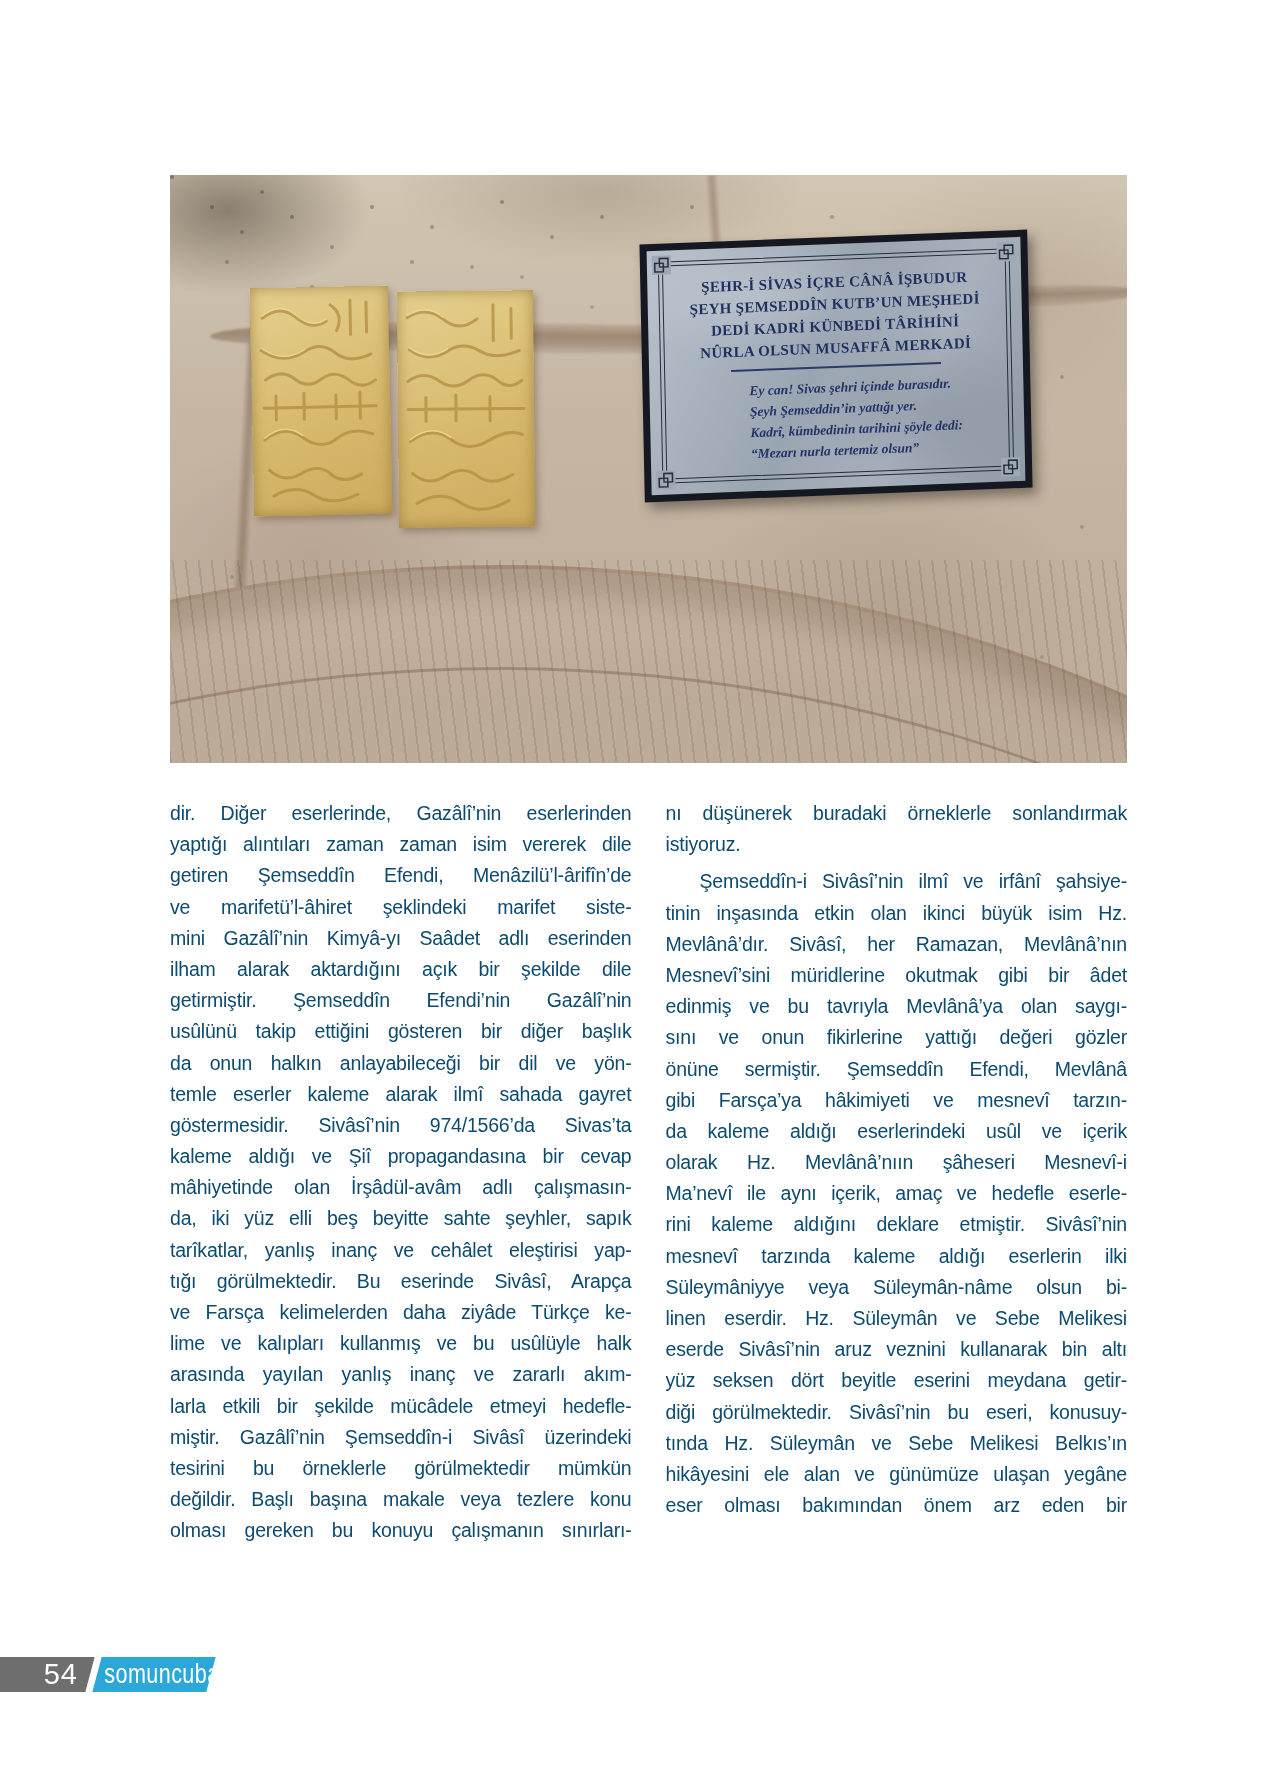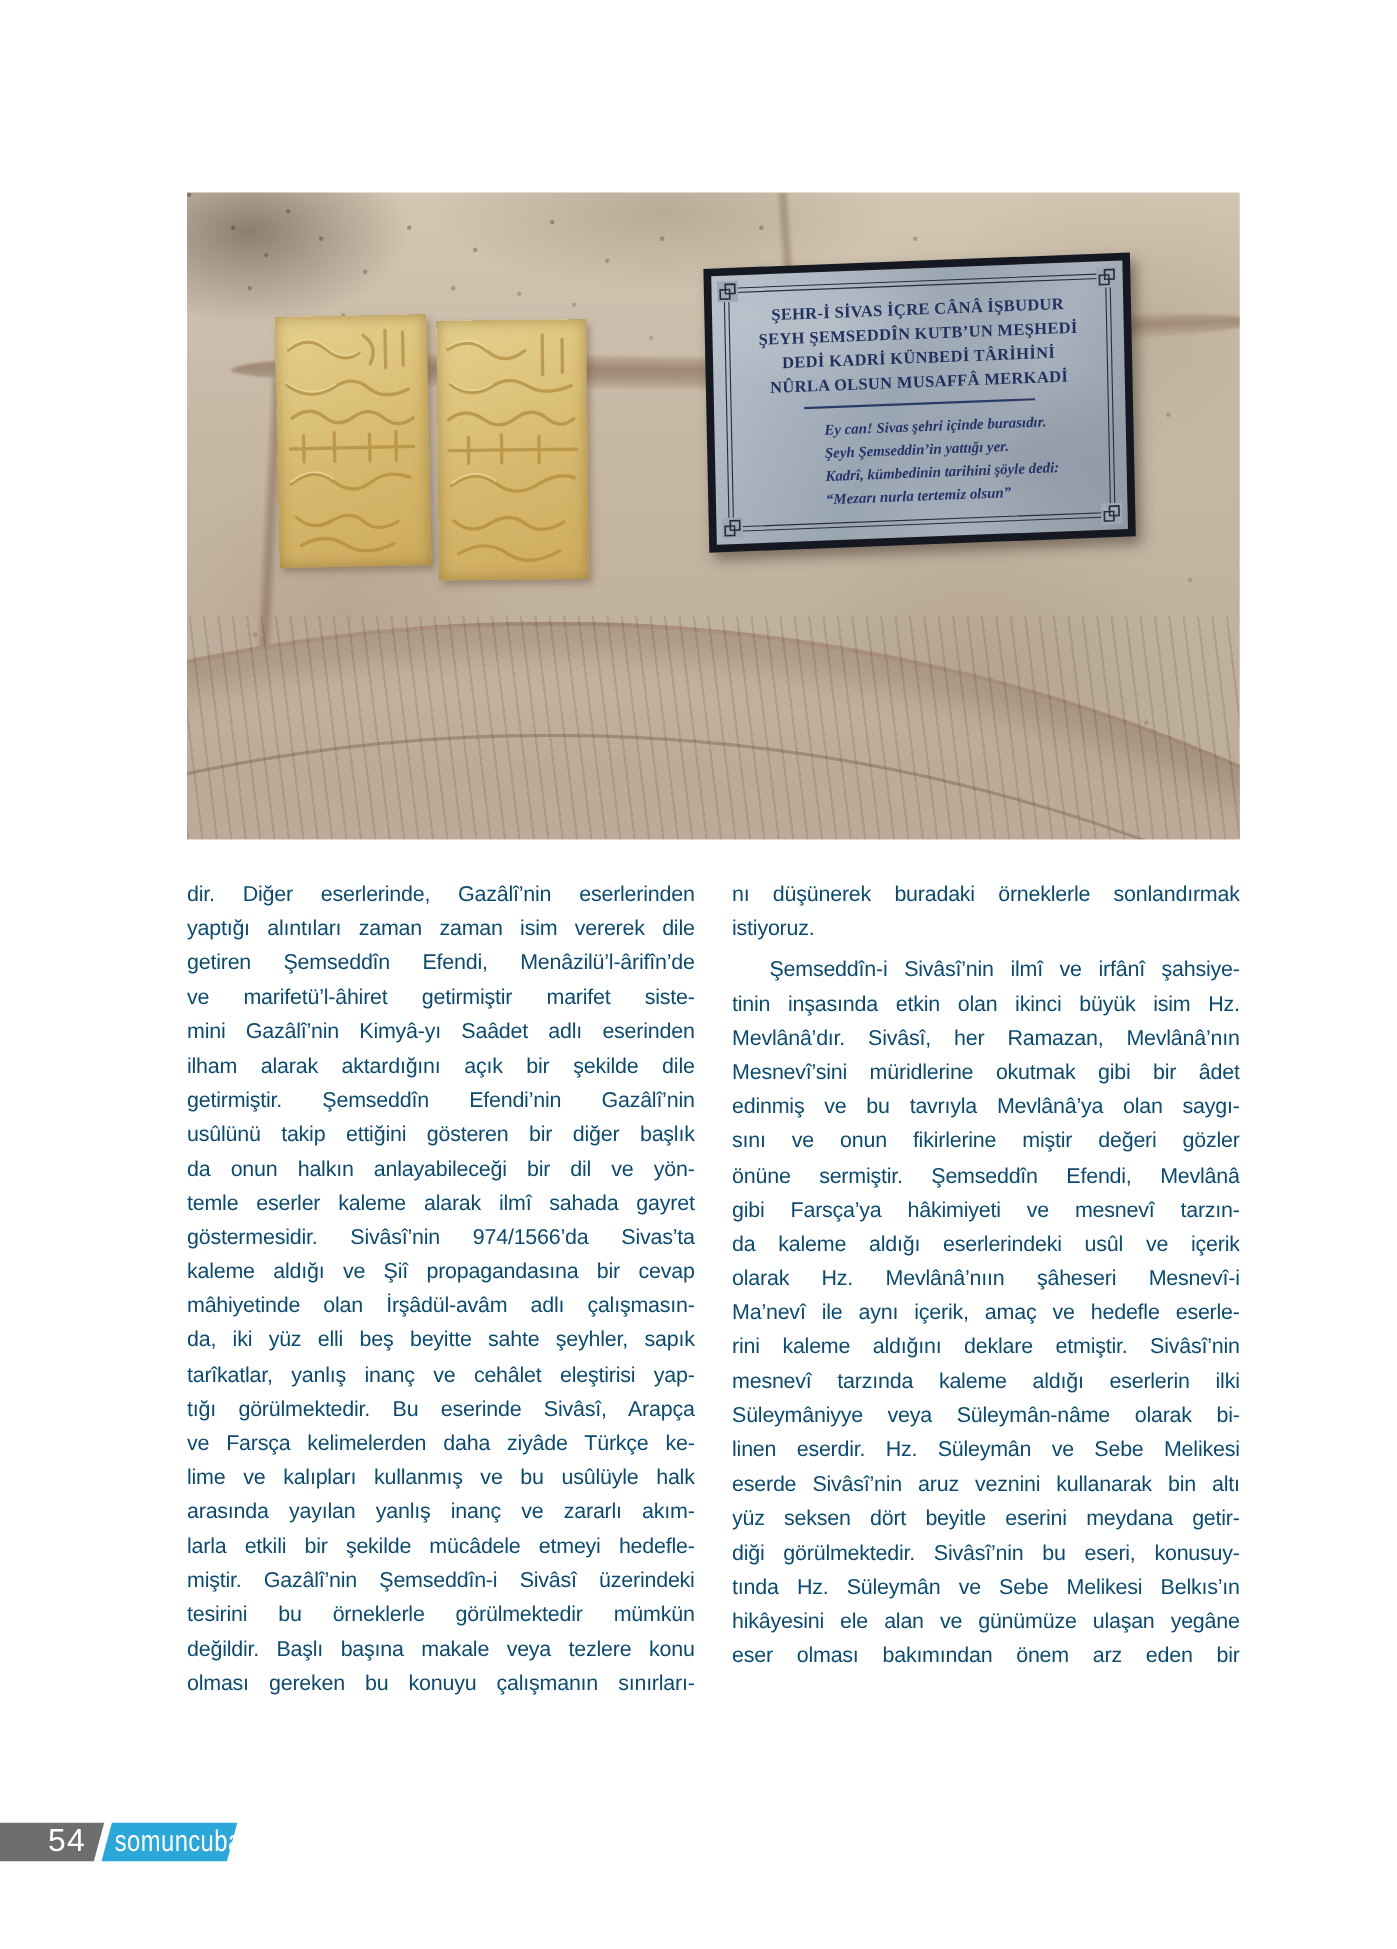--- a/index.html
+++ b/index.html
@@ -238,21 +238,21 @@
       </div>
     </div>
   </div>
 </figure>
 
 <main class="article">
   <div class="col">
       <p class="line">dir. Diğer eserlerinde, Gazâlî’nin eserlerinden</p>
       <p class="line">yaptığı alıntıları zaman zaman isim vererek dile</p>
       <p class="line">getiren Şemseddîn Efendi, Menâzilü’l-ârifîn’de</p>
-      <p class="line">ve marifetü’l-âhiret getirmiştir marifet siste-</p>
+      <p class="line">ve marifetü’l-âhiret şeklindeki marifet siste-</p>
       <p class="line">mini Gazâlî’nin Kimyâ-yı Saâdet adlı eserinden</p>
       <p class="line">ilham alarak aktardığını açık bir şekilde dile</p>
       <p class="line">getirmiştir. Şemseddîn Efendi’nin Gazâlî’nin</p>
       <p class="line">usûlünü takip ettiğini gösteren bir diğer başlık</p>
       <p class="line">da onun halkın anlayabileceği bir dil ve yön-</p>
       <p class="line">temle eserler kaleme alarak ilmî sahada gayret</p>
       <p class="line">göstermesidir. Sivâsî’nin 974/1566’da Sivas’ta</p>
       <p class="line">kaleme aldığı ve Şiî propagandasına bir cevap</p>
       <p class="line">mâhiyetinde olan İrşâdül-avâm adlı çalışmasın-</p>
       <p class="line">da, iki yüz elli beş beyitte sahte şeyhler, sapık</p>
@@ -268,29 +268,29 @@
       <p class="line">olması gereken bu konuyu çalışmanın sınırları-</p>
     </div>
   <div class="col">
       <p class="line">nı düşünerek buradaki örneklerle sonlandırmak</p>
       <p class="line end">istiyoruz.</p>
       <p class="line parastart">Şemseddîn-i Sivâsî’nin ilmî ve irfânî şahsiye-</p>
       <p class="line">tinin inşasında etkin olan ikinci büyük isim Hz.</p>
       <p class="line">Mevlânâ’dır. Sivâsî, her Ramazan, Mevlânâ’nın</p>
       <p class="line">Mesnevî’sini müridlerine okutmak gibi bir âdet</p>
       <p class="line">edinmiş ve bu tavrıyla Mevlânâ’ya olan saygı-</p>
-      <p class="line">sını ve onun fikirlerine miştir değeri gözler</p>
+      <p class="line">sını ve onun fikirlerine yattığı değeri gözler</p>
       <p class="line">önüne sermiştir. Şemseddîn Efendi, Mevlânâ</p>
       <p class="line">gibi Farsça’ya hâkimiyeti ve mesnevî tarzın-</p>
       <p class="line">da kaleme aldığı eserlerindeki usûl ve içerik</p>
       <p class="line">olarak Hz. Mevlânâ’nıın şâheseri Mesnevî-i</p>
       <p class="line">Ma’nevî ile aynı içerik, amaç ve hedefle eserle-</p>
       <p class="line">rini kaleme aldığını deklare etmiştir. Sivâsî’nin</p>
       <p class="line">mesnevî tarzında kaleme aldığı eserlerin ilki</p>
-      <p class="line">Süleymâniyye veya Süleymân-nâme olarak bi-</p>
+      <p class="line">Süleymâniyye veya Süleymân-nâme olsun bi-</p>
       <p class="line">linen eserdir. Hz. Süleymân ve Sebe Melikesi</p>
       <p class="line">eserde Sivâsî’nin aruz veznini kullanarak bin altı</p>
       <p class="line">yüz seksen dört beyitle eserini meydana getir-</p>
       <p class="line">diği görülmektedir. Sivâsî’nin bu eseri, konusuy-</p>
       <p class="line">tında Hz. Süleymân ve Sebe Melikesi Belkıs’ın</p>
       <p class="line">hikâyesini ele alan ve günümüze ulaşan yegâne</p>
       <p class="line">eser olması bakımından önem arz eden bir</p>
     </div>
 </main>
 

